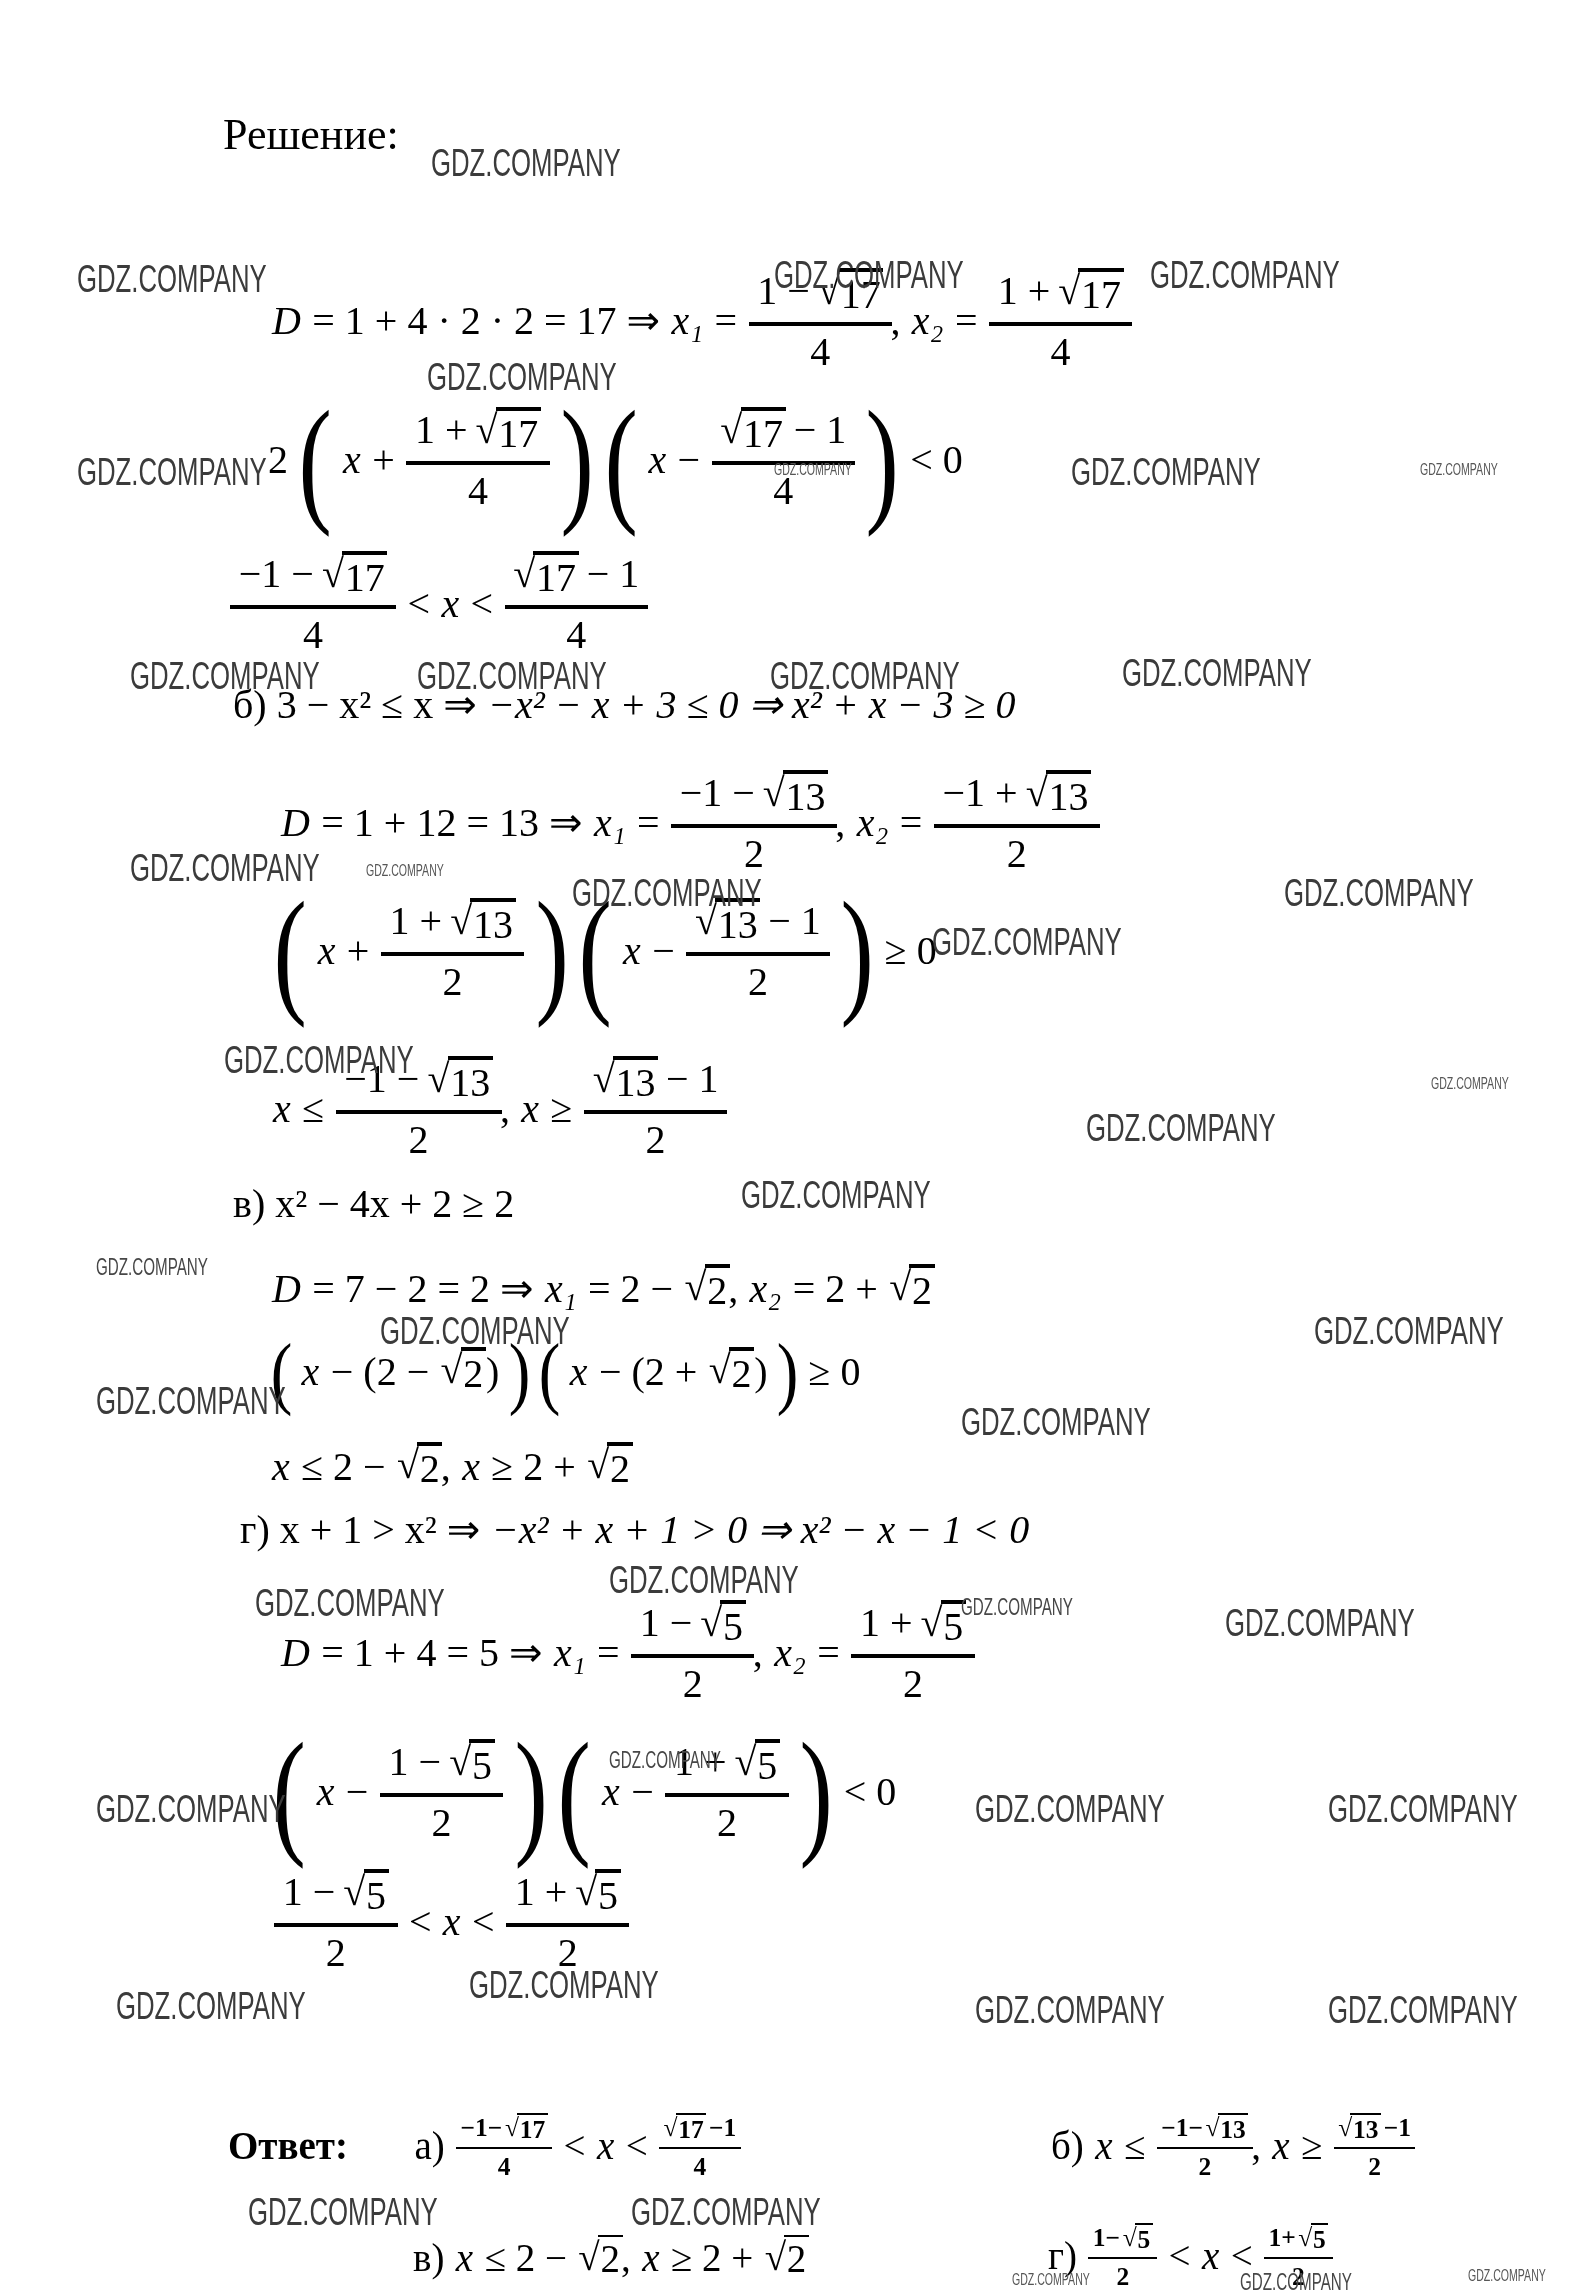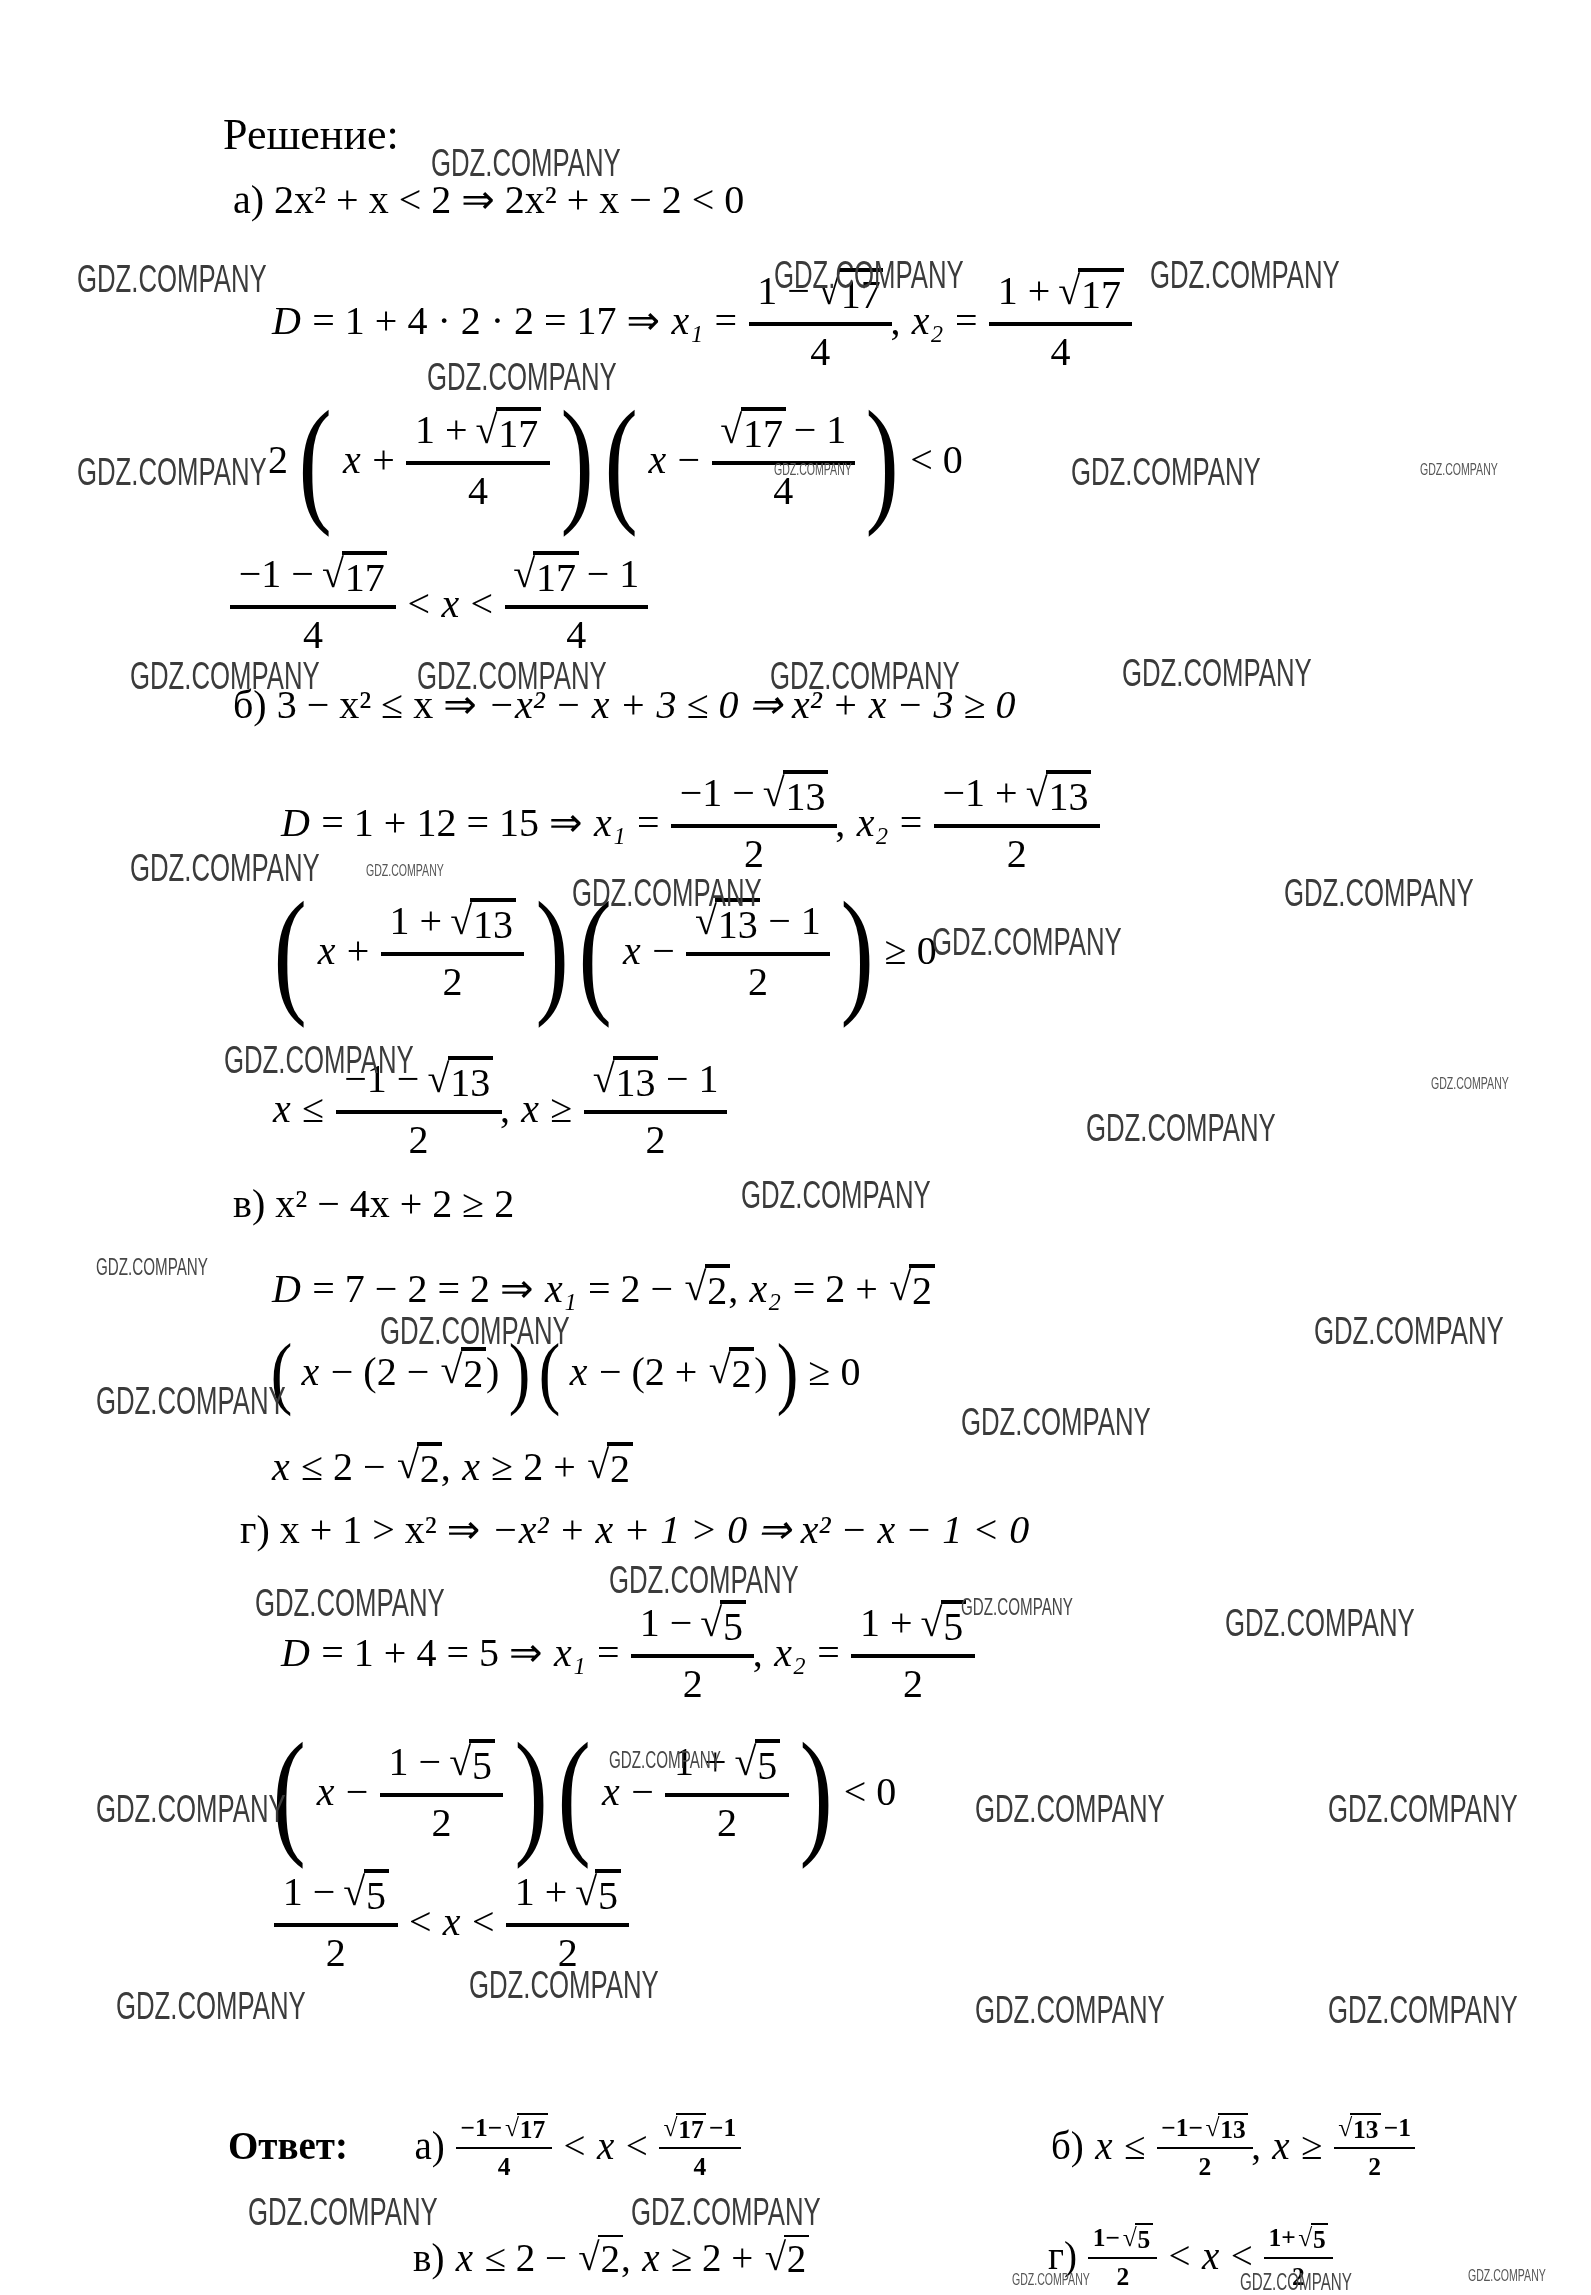--- a/index.html
+++ b/index.html
@@ -40,23 +40,20 @@
   .wm.wm-sm { font-size:23px; color:#474747; }
   .wm.wm-xs { font-size:16px; color:#565656; }
 </style>
 </head>
 <body>
 
 <div id="page">
 
   <div class="solhead">Решение:</div>
 
-  <div class="line" style="left:233px;top:177px">
-    <span>а) 2x² + x &lt; 2 ⇒ 2x² + x − 2 &lt; 0</span>
-  </div>
 
   <div class="line" style="left:272px;top:268px">
     <span class="it">D</span>
     <span>= 1 + 4 · 2 · 2 = 17 ⇒</span>
     <span class="it">x₁</span>
     <span>=</span>
     <span class="frac">
       <span class="num">
           <span>1 −</span>
           <span class="sq">
@@ -140,21 +137,21 @@
     </span>
   </div>
 
   <div class="line" style="left:233px;top:682px">
     <span>б) 3 − x² ≤ x ⇒</span>
     <span class="it">−x² − x + 3 ≤ 0 ⇒ x² + x − 3 ≥ 0</span>
   </div>
 
   <div class="line" style="left:281px;top:770px">
     <span class="it">D</span>
-    <span>= 1 + 12 = 15 ⇒</span>
+    <span>= 1 + 12 = 13 ⇒</span>
     <span class="it">x₁</span>
     <span>=</span>
     <span class="frac">
       <span class="num">
           <span>−1 −</span>
           <span class="sq">
             <span>√</span>
             <span class="rad">13</span>
           </span>
         </span>

